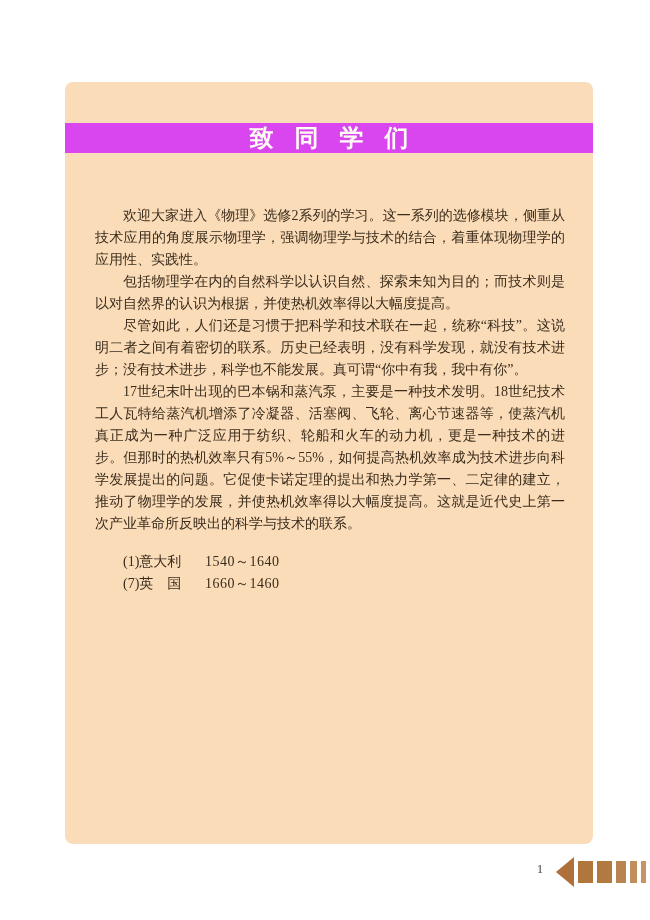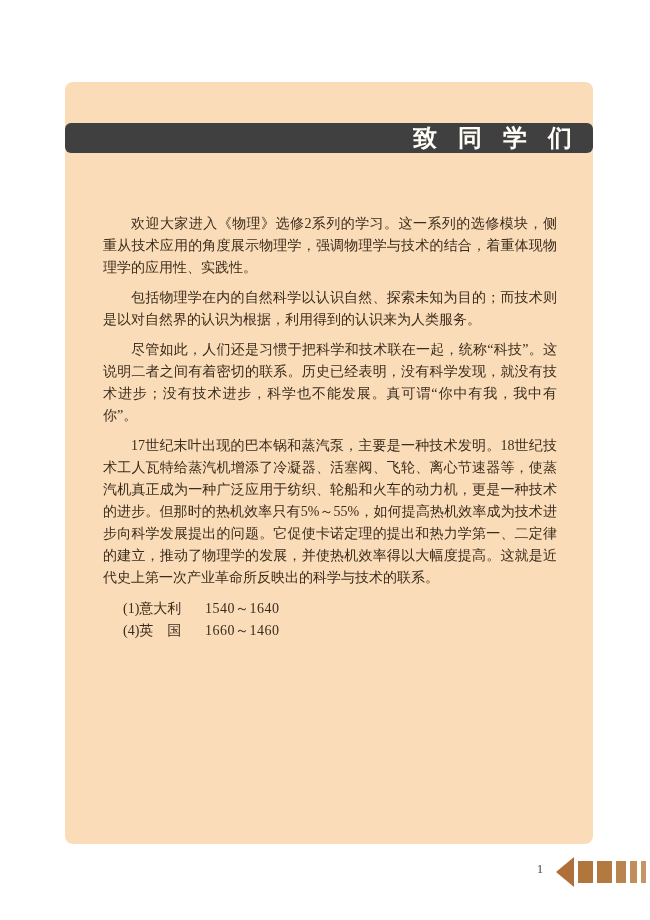--- a/index.html
+++ b/index.html
@@ -14,22 +14,22 @@
     position:absolute;
     left:65px;top:82px;
     width:528px;height:762px;
     background:#fbdcb8;
     border-radius:8px;
   }
   .band{
     position:absolute;
     left:0;top:41px;
     width:528px;height:30px;
-    background:#404040;
-    display:flex;align-items:center;justify-content:flex-end;border-radius:6px;
+    background:#d946ef;
+    display:flex;align-items:center;justify-content:center;
   }
   .band-title{
     color:#fffdf5;
     font-family:"DejaVu Sans","Liberation Sans",sans-serif;
     font-weight:bold;
     font-size:24px;
     letter-spacing:21px;
     padding-left:21px; 
     white-space:nowrap;
     line-height:30px;
@@ -37,25 +37,25 @@
   .content{
     position:absolute;
     left:30px;top:123px;
     width:470px;
     color:#3a2c1c;
     font-size:14px;
     line-height:22px;
     text-align:justify;
   }
   .content p{
-    margin:8px;
+    margin:0;
     text-indent:2em;
   }
   .timeline{
-    margin-top:9px;
+    margin-top:16px;
   }
   .timeline-row{
     text-indent:2em;
     white-space:pre;
   }
   .tl-label{
     display:inline-block;
     width:62px;
     text-indent:0;
   }
@@ -106,27 +106,27 @@
 <div class="canvas">
 
   <div class="page">
 
     <div class="band">
       <div class="band-title">致同学们</div>
     </div>
 
     <div class="content">
       <p>欢迎大家进入《物理》选修2系列的学习。这一系列的选修模块，侧重从技术应用的角度展示物理学，强调物理学与技术的结合，着重体现物理学的应用性、实践性。</p>
-      <p>包括物理学在内的自然科学以认识自然、探索未知为目的；而技术则是以对自然界的认识为根据，利用得到的认识来为人类服务。</p>
+      <p>包括物理学在内的自然科学以认识自然、探索未知为目的；而技术则是以对自然界的认识为根据，并使热机效率得以大幅度提高。</p>
       <p>尽管如此，人们还是习惯于把科学和技术联在一起，统称“科技”。这说明二者之间有着密切的联系。历史已经表明，没有科学发现，就没有技术进步；没有技术进步，科学也不能发展。真可谓“你中有我，我中有你”。</p>
       <p>17世纪末叶出现的巴本锅和蒸汽泵，主要是一种技术发明。18世纪技术工人瓦特给蒸汽机增添了冷凝器、活塞阀、飞轮、离心节速器等，使蒸汽机真正成为一种广泛应用于纺织、轮船和火车的动力机，更是一种技术的进步。但那时的热机效率只有5%～55%，如何提高热机效率成为技术进步向科学发展提出的问题。它促使卡诺定理的提出和热力学第一、二定律的建立，推动了物理学的发展，并使热机效率得以大幅度提高。这就是近代史上第一次产业革命所反映出的科学与技术的联系。</p>
 
       <div class="timeline">
         <div class="timeline-row"><span class="tl-label">(1)意大利</span><span class="tl-years">1540～1640</span></div>
-        <div class="timeline-row"><span class="tl-label">(4)英　国</span><span class="tl-years">1660～1460</span></div>
+        <div class="timeline-row"><span class="tl-label">(7)英　国</span><span class="tl-years">1660～1460</span></div>
       </div>
     </div>
 
   </div>
 
   <div class="footer-pagenum">1</div>
 
   <div class="footer-arrow">
     <div class="arrow-head"></div>
     <div class="arrow-blocks">

